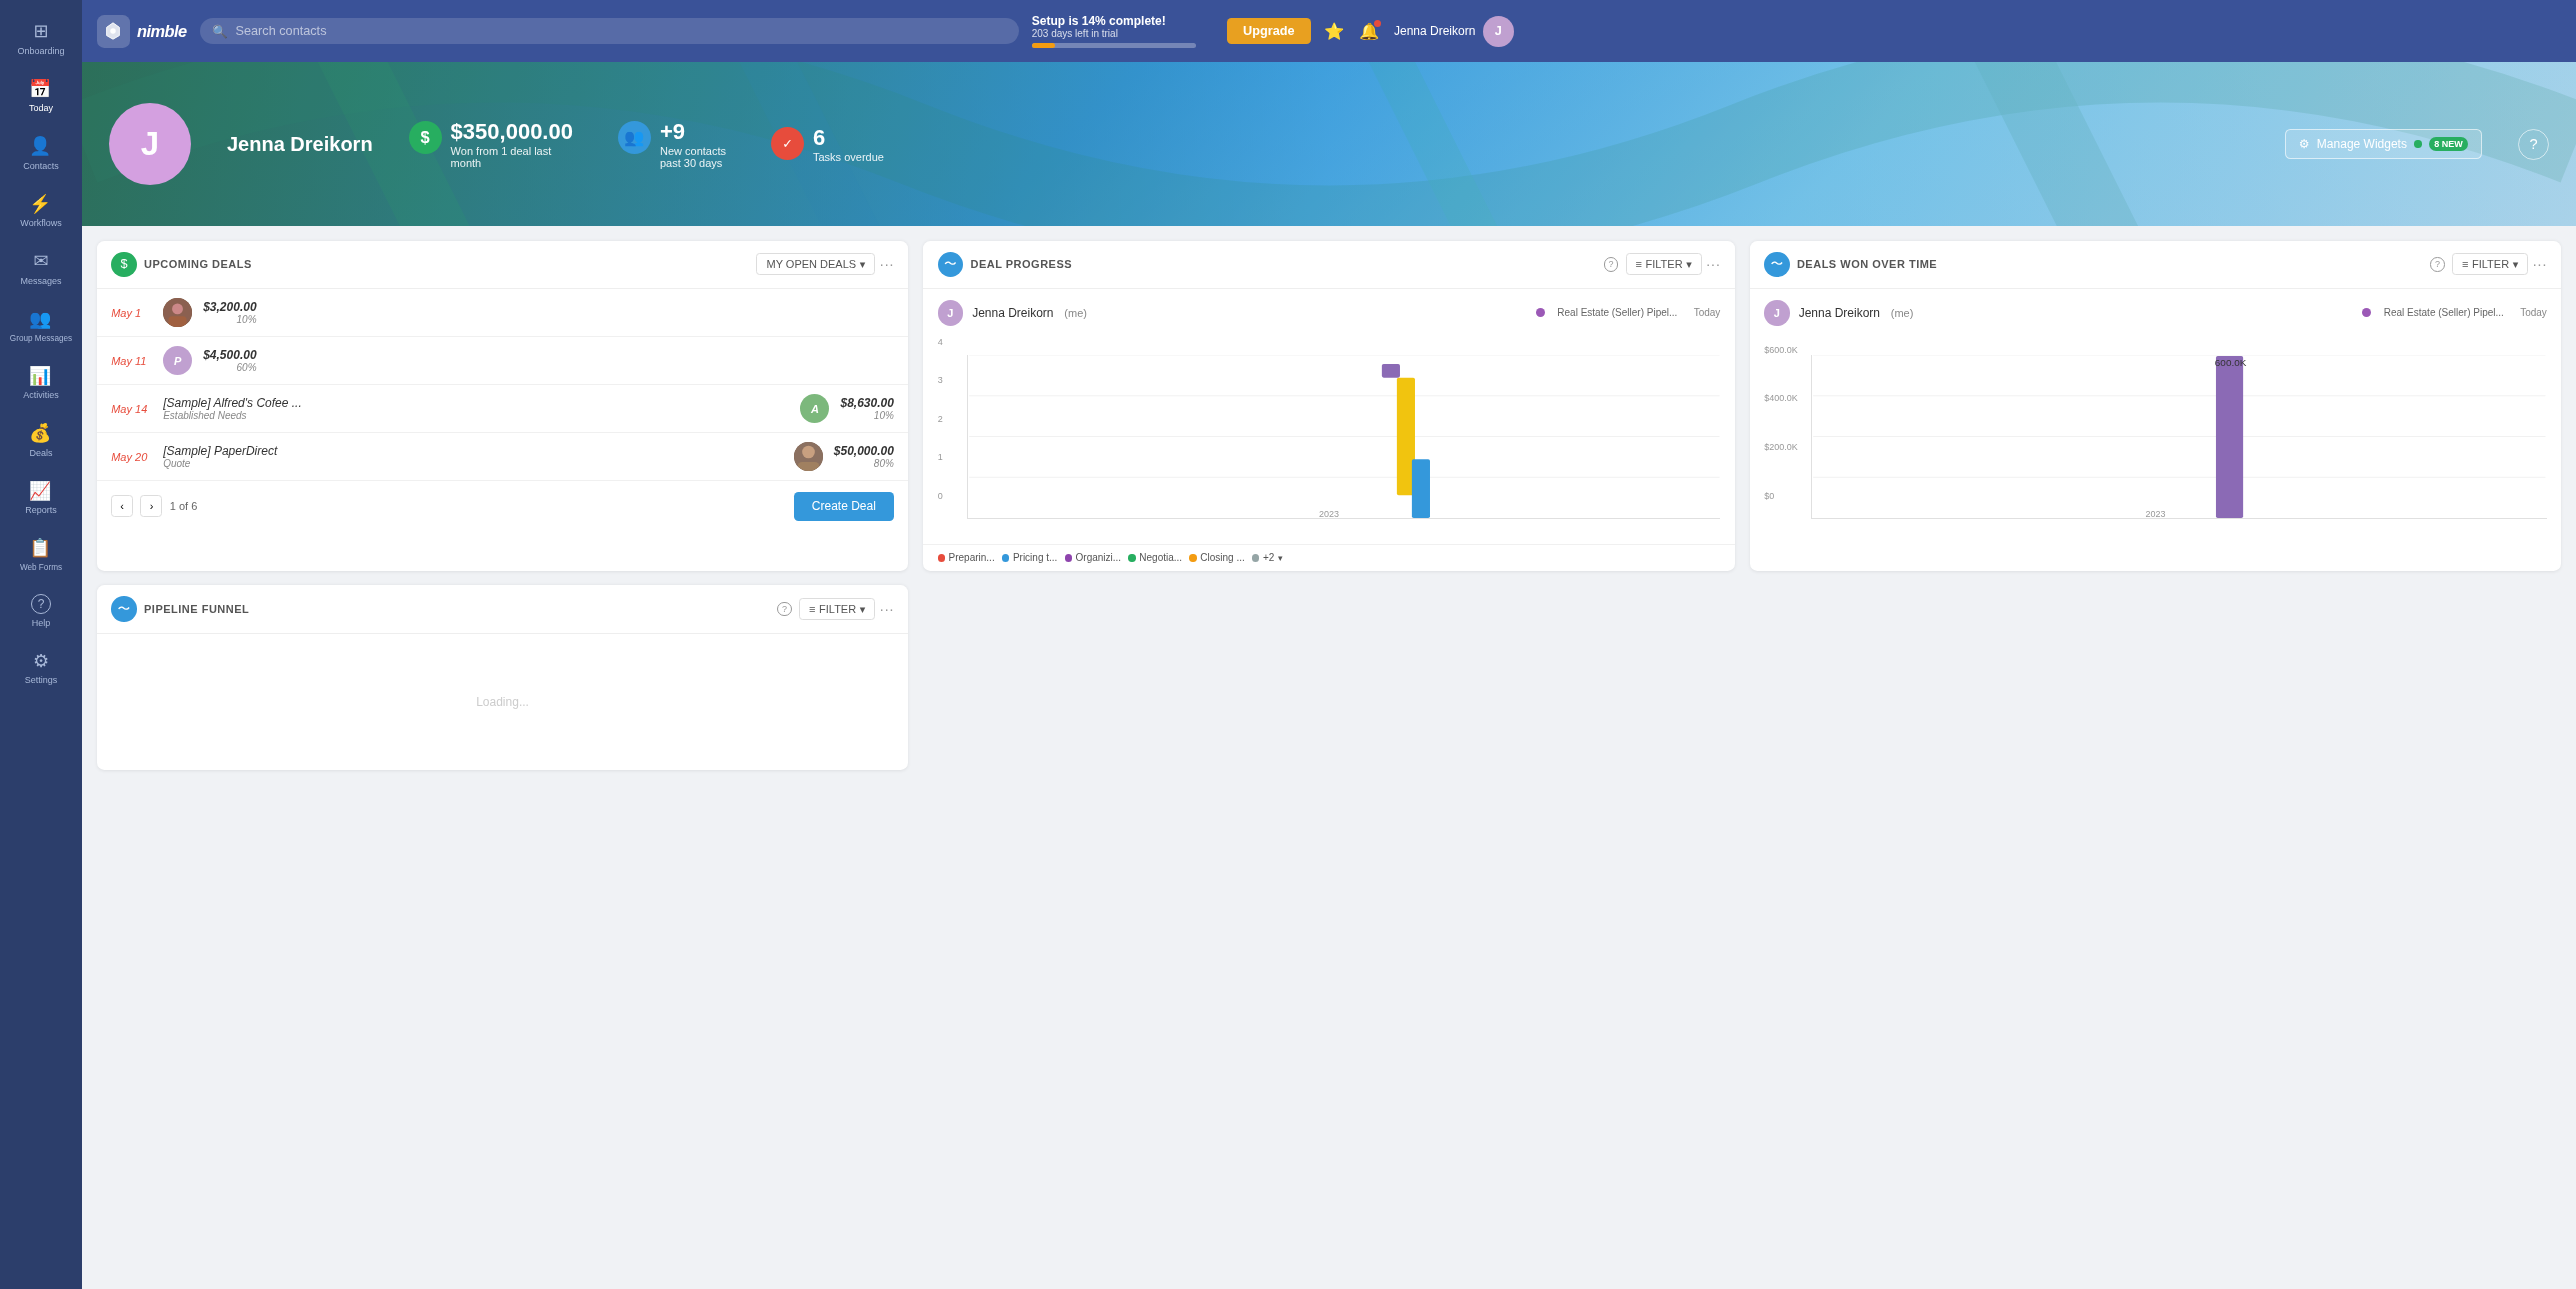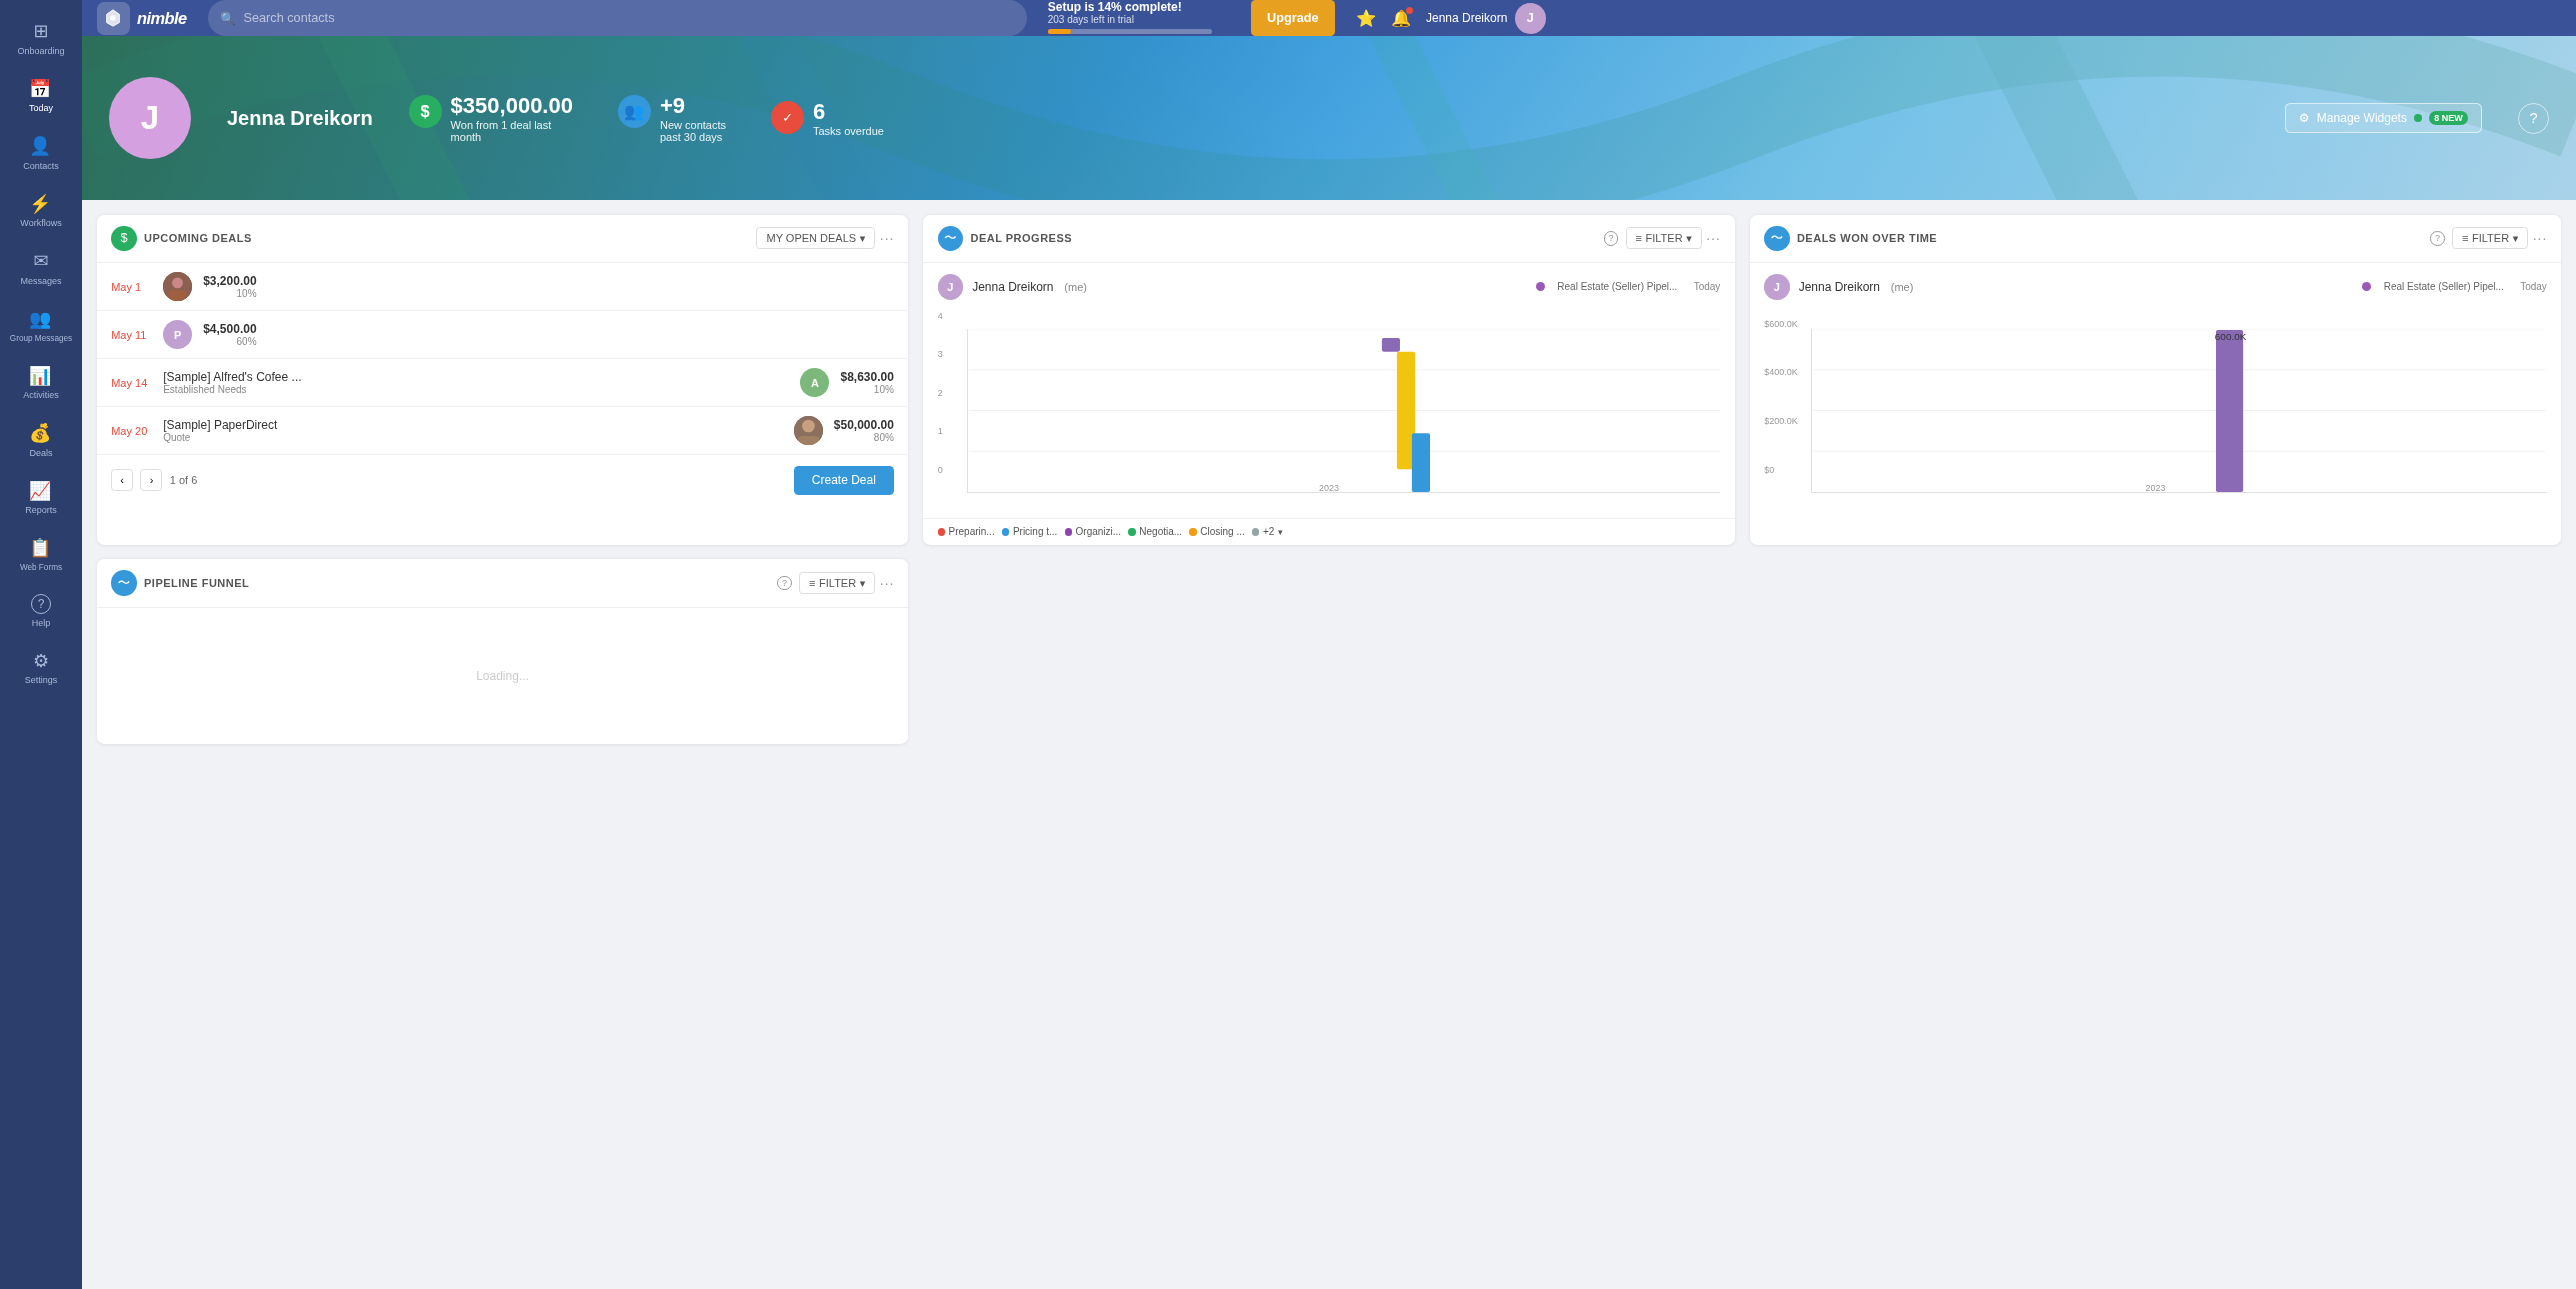--- a/index.html
+++ b/index.html
@@ -38,23 +38,24 @@
       flex: 1;
       display: flex;
       flex-direction: column;
       overflow: hidden;
     }
 
     
     .topbar {
       background: #3a5298;
       display: flex;
+      align-items: center;
       padding: 0 14.6px;
-      height: 36px;
-      gap: 21px;
+      height: 62px;
+      gap: 13px;
       flex-shrink: 0;
     }
     .logo {
       display: flex;
       align-items: center;
       gap: 7.3px;
       color: white;
       font-size: 16.4px;
       font-weight: bold;
       flex-shrink: 0;
@@ -347,21 +348,21 @@
       cursor: pointer;
       color: #555;
     }
     .more-btn {
       color: #999;
       cursor: pointer;
       font-size: 14.6px;
     }
 
     
-    .deals-table { padding: 0; }
+    .deals-table { padding: 0; font-style: italic; }
     .deal-row {
       display: flex;
       align-items: center;
       padding: 9px 14.6px;
       border-bottom: 0.9px solid #f0f0f0;
       gap: 11px;
     }
     .deal-date {
       color: #e74c3c;
       font-size: 11px;

